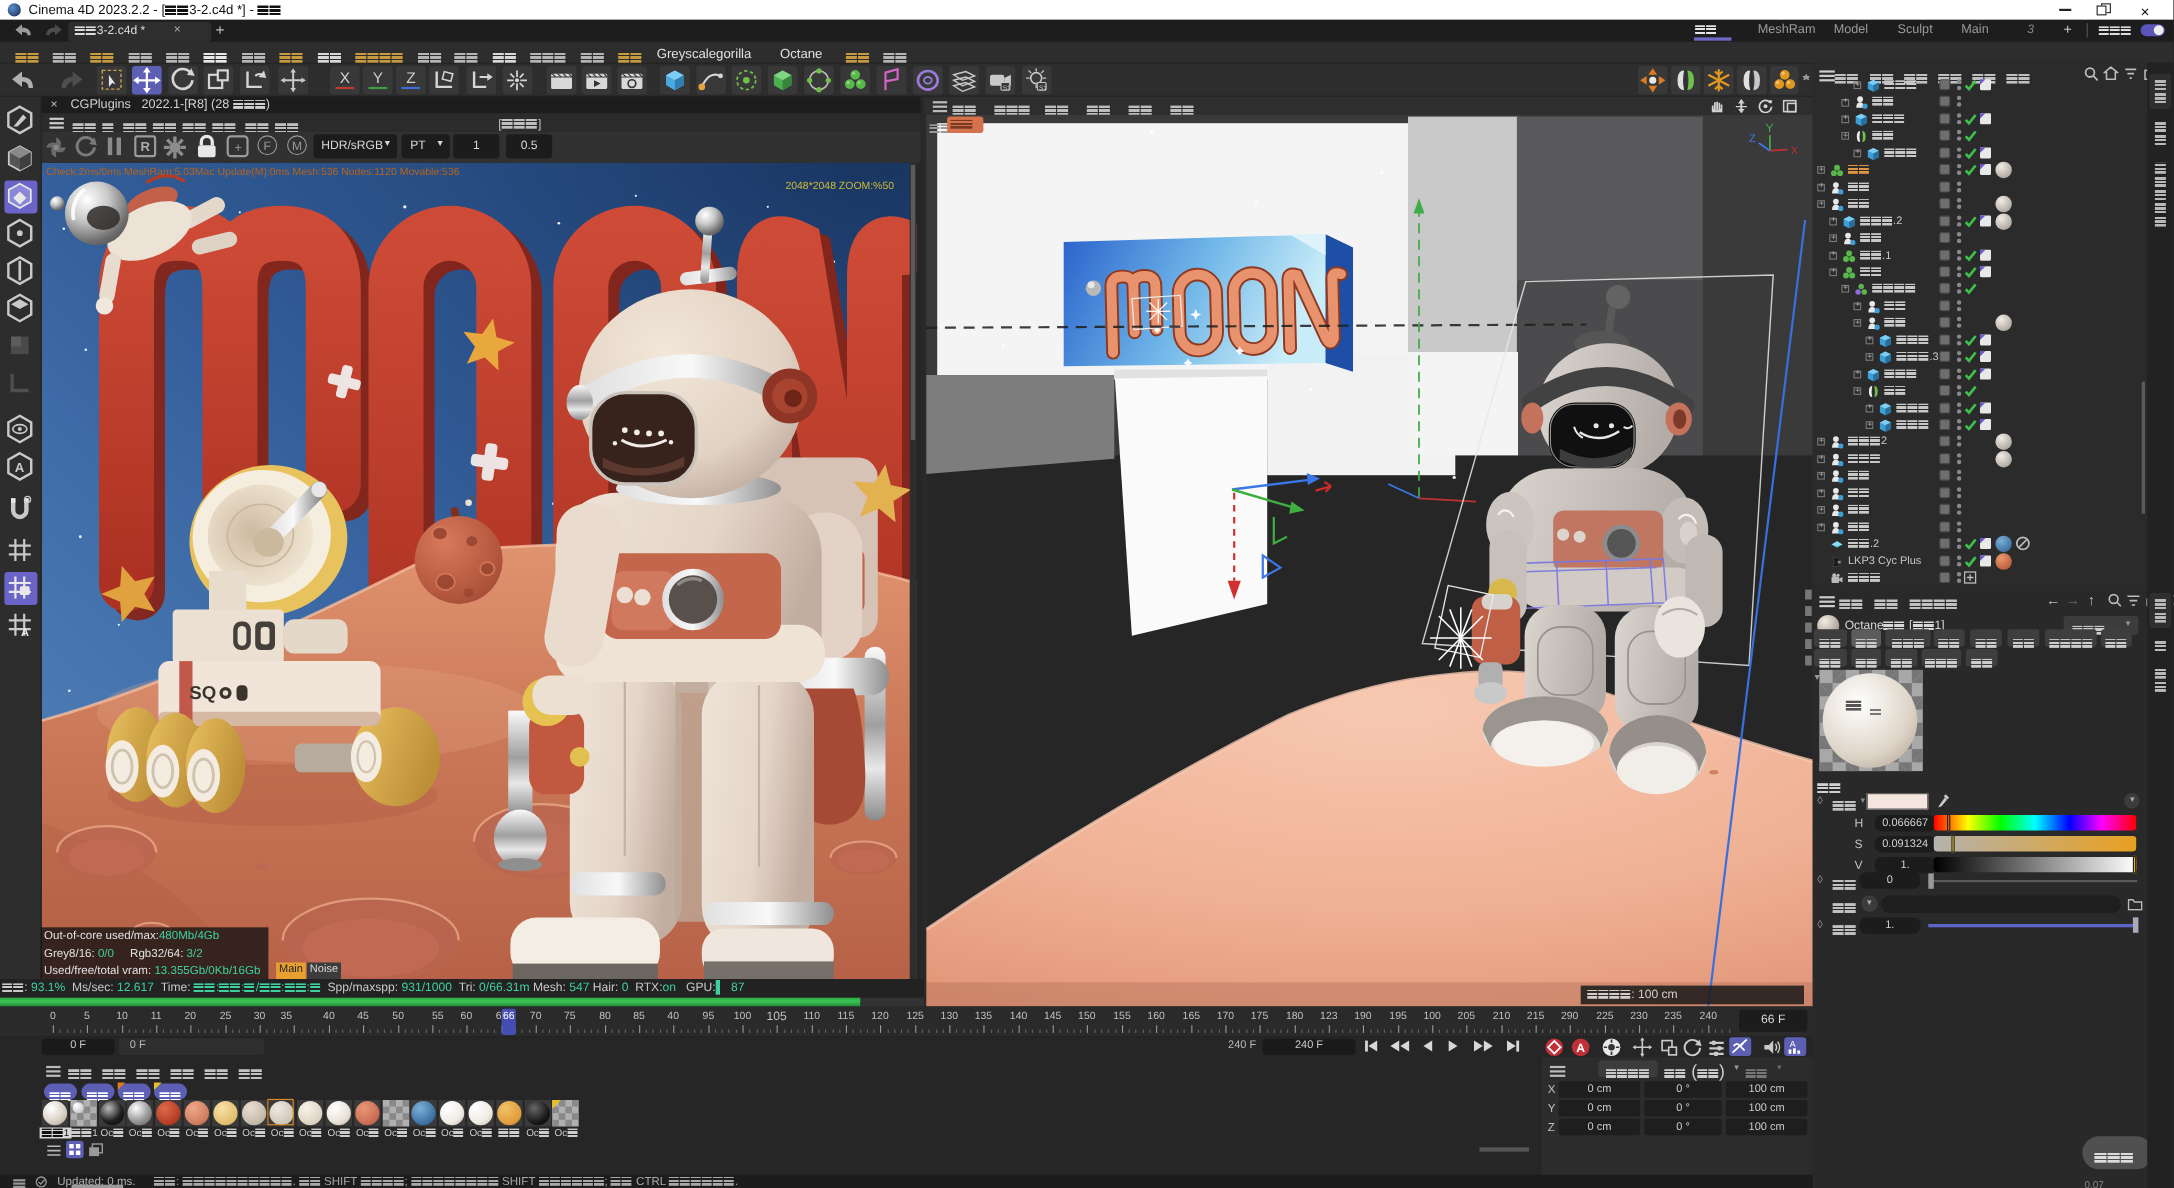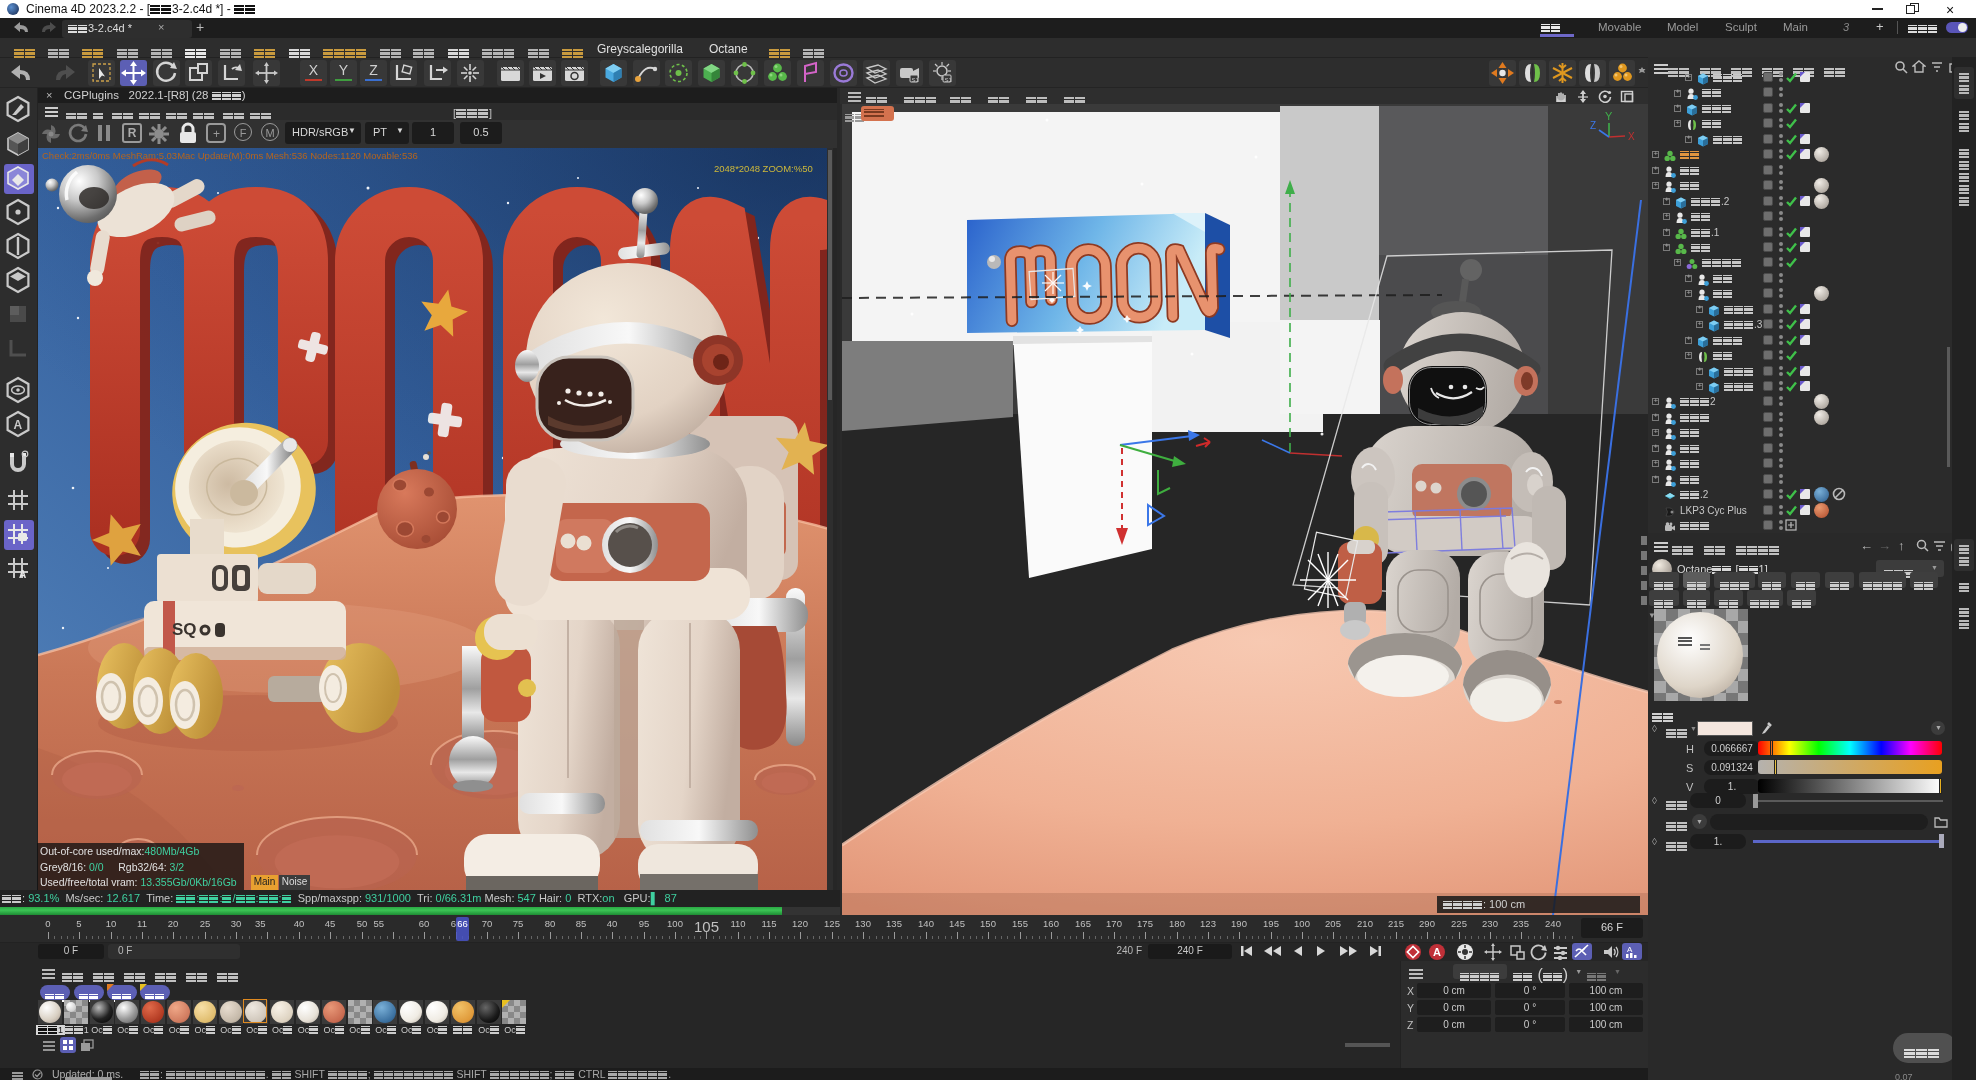--- a/index.html
+++ b/index.html
@@ -24,21 +24,21 @@
     <svg class="abs" style="left:8px;top:2px" width="60" height="16" viewBox="0 0 60 16">
       <path d="M6 12 Q6 5 14 5 L14 2 L20 7 L14 12 L14 9 Q9 9 9 12 Z" fill="#9a9a9a" transform="scale(-1,1) translate(-26,0)"></path>
       <path d="M34 12 Q34 5 42 5 L42 2 L48 7 L42 12 L42 9 Q37 9 37 12 Z" fill="#4c4c4c"></path>
     </svg>
     <div class="abs r" style="left:62px;top:2px;width:130px;height:18px;background:#2e2e2e"></div>
     <div class="abs" style="left:68px;top:4px;font-size:11px;color:#ddd"><i class="z s"></i><i class="z s"></i>3-2.c4d *</div>
     <div class="abs" style="left:158px;top:3px;font-size:11px;color:#aaa">×</div>
     <div class="abs" style="left:196px;top:1px;font-size:14px;color:#bbb">+</div>
     <div class="abs" style="left:1541px;top:3px;font-size:11.5px;font-style:italic;font-weight:bold;color:#e8e8e8"><i class="z s"></i><i class="z s"></i></div>
     <div class="abs" style="left:1540px;top:16px;width:34px;height:2.5px;background:#6e68c8"></div>
-    <div class="abs" style="left:1598px;top:3px;font-size:11.5px;color:#9a9a9a">Movable</div>
+    <div class="abs" style="left:1598px;top:3px;font-size:11.5px;color:#9a9a9a">MeshRam</div>
     <div class="abs" style="left:1667px;top:3px;font-size:11.5px;color:#9a9a9a">Model</div>
     <div class="abs" style="left:1725px;top:3px;font-size:11.5px;color:#9a9a9a">Sculpt</div>
     <div class="abs" style="left:1783px;top:3px;font-size:11.5px;color:#9a9a9a">Main</div>
     <div class="abs" style="left:1843px;top:3px;font-size:11px;font-style:italic;color:#888">3</div>
     <div class="abs" style="left:1876px;top:1px;font-size:13px;color:#ccc">+</div>
     <div class="abs" style="left:1897px;top:3px;width:1px;height:13px;background:#555"></div>
     <div class="abs" style="left:1908px;top:4px;font-size:11px;color:#ddd"><i class="z s"></i><i class="z s"></i><i class="z s"></i></div>
     <div class="abs" style="left:1946px;top:4px;width:22px;height:11px;border-radius:6px;background:#5a55b8"></div>
     <div class="abs" style="left:1958px;top:5px;width:9px;height:9px;border-radius:5px;background:#eee"></div>
   </div>
@@ -1549,21 +1549,21 @@
     <span class="abs" style="left:336px;top:21px;width:1px;height:3px;background:#666"></span>
     <span class="abs" style="left:343px;top:21px;width:1px;height:3px;background:#666"></span>
     <span class="abs" style="left:349px;top:21px;width:1px;height:3px;background:#666"></span>
     <span class="abs" style="left:355px;top:21px;width:1px;height:3px;background:#666"></span>
     <span class="abs" style="left:350px;top:3px;width:24px;text-align:center;font-size:9.5px;color:#c0c0c0">50</span>
     <span class="abs" style="left:362px;top:17px;width:1px;height:7px;background:#9a9a9a"></span>
     <span class="abs" style="left:368px;top:21px;width:1px;height:3px;background:#666"></span>
     <span class="abs" style="left:374px;top:21px;width:1px;height:3px;background:#666"></span>
     <span class="abs" style="left:380px;top:21px;width:1px;height:3px;background:#666"></span>
     <span class="abs" style="left:387px;top:21px;width:1px;height:3px;background:#666"></span>
-    <span class="abs" style="left:360px;top:3px;width:24px;text-align:right;font-size:9.5px;color:#c0c0c0">55</span>
+    <span class="abs" style="left:386px;top:3px;width:24px;text-align:center;font-size:9.5px;color:#c0c0c0">55</span>
     <span class="abs" style="left:393px;top:17px;width:1px;height:7px;background:#9a9a9a"></span>
     <span class="abs" style="left:399px;top:21px;width:1px;height:3px;background:#666"></span>
     <span class="abs" style="left:405px;top:21px;width:1px;height:3px;background:#666"></span>
     <span class="abs" style="left:412px;top:21px;width:1px;height:3px;background:#666"></span>
     <span class="abs" style="left:418px;top:21px;width:1px;height:3px;background:#666"></span>
     <span class="abs" style="left:412px;top:3px;width:24px;text-align:center;font-size:9.5px;color:#c0c0c0">60</span>
     <span class="abs" style="left:424px;top:17px;width:1px;height:7px;background:#9a9a9a"></span>
     <span class="abs" style="left:430px;top:21px;width:1px;height:3px;background:#666"></span>
     <span class="abs" style="left:437px;top:21px;width:1px;height:3px;background:#666"></span>
     <span class="abs" style="left:443px;top:21px;width:1px;height:3px;background:#666"></span>
@@ -1609,21 +1609,21 @@
     <span class="abs" style="left:650px;top:21px;width:1px;height:3px;background:#666"></span>
     <span class="abs" style="left:656px;top:21px;width:1px;height:3px;background:#666"></span>
     <span class="abs" style="left:662px;top:21px;width:1px;height:3px;background:#666"></span>
     <span class="abs" style="left:669px;top:21px;width:1px;height:3px;background:#666"></span>
     <span class="abs" style="left:663px;top:3px;width:24px;text-align:center;font-size:9.5px;color:#c0c0c0">100</span>
     <span class="abs" style="left:675px;top:17px;width:1px;height:7px;background:#9a9a9a"></span>
     <span class="abs" style="left:681px;top:21px;width:1px;height:3px;background:#666"></span>
     <span class="abs" style="left:688px;top:21px;width:1px;height:3px;background:#666"></span>
     <span class="abs" style="left:694px;top:21px;width:1px;height:3px;background:#666"></span>
     <span class="abs" style="left:700px;top:21px;width:1px;height:3px;background:#666"></span>
-    <span class="abs" style="left:694px;top:3px;width:24px;text-align:center;font-size:15px;color:#c0c0c0">105</span>
+    <span class="abs" style="left:694px;top:3px;width:24px;text-align:center;font-size:11px;color:#c0c0c0">105</span>
     <span class="abs" style="left:706px;top:17px;width:1px;height:7px;background:#9a9a9a"></span>
     <span class="abs" style="left:713px;top:21px;width:1px;height:3px;background:#666"></span>
     <span class="abs" style="left:719px;top:21px;width:1px;height:3px;background:#666"></span>
     <span class="abs" style="left:725px;top:21px;width:1px;height:3px;background:#666"></span>
     <span class="abs" style="left:731px;top:21px;width:1px;height:3px;background:#666"></span>
     <span class="abs" style="left:726px;top:3px;width:24px;text-align:center;font-size:9.5px;color:#c0c0c0">110</span>
     <span class="abs" style="left:738px;top:17px;width:1px;height:7px;background:#9a9a9a"></span>
     <span class="abs" style="left:744px;top:21px;width:1px;height:3px;background:#666"></span>
     <span class="abs" style="left:750px;top:21px;width:1px;height:3px;background:#666"></span>
     <span class="abs" style="left:757px;top:21px;width:1px;height:3px;background:#666"></span>

